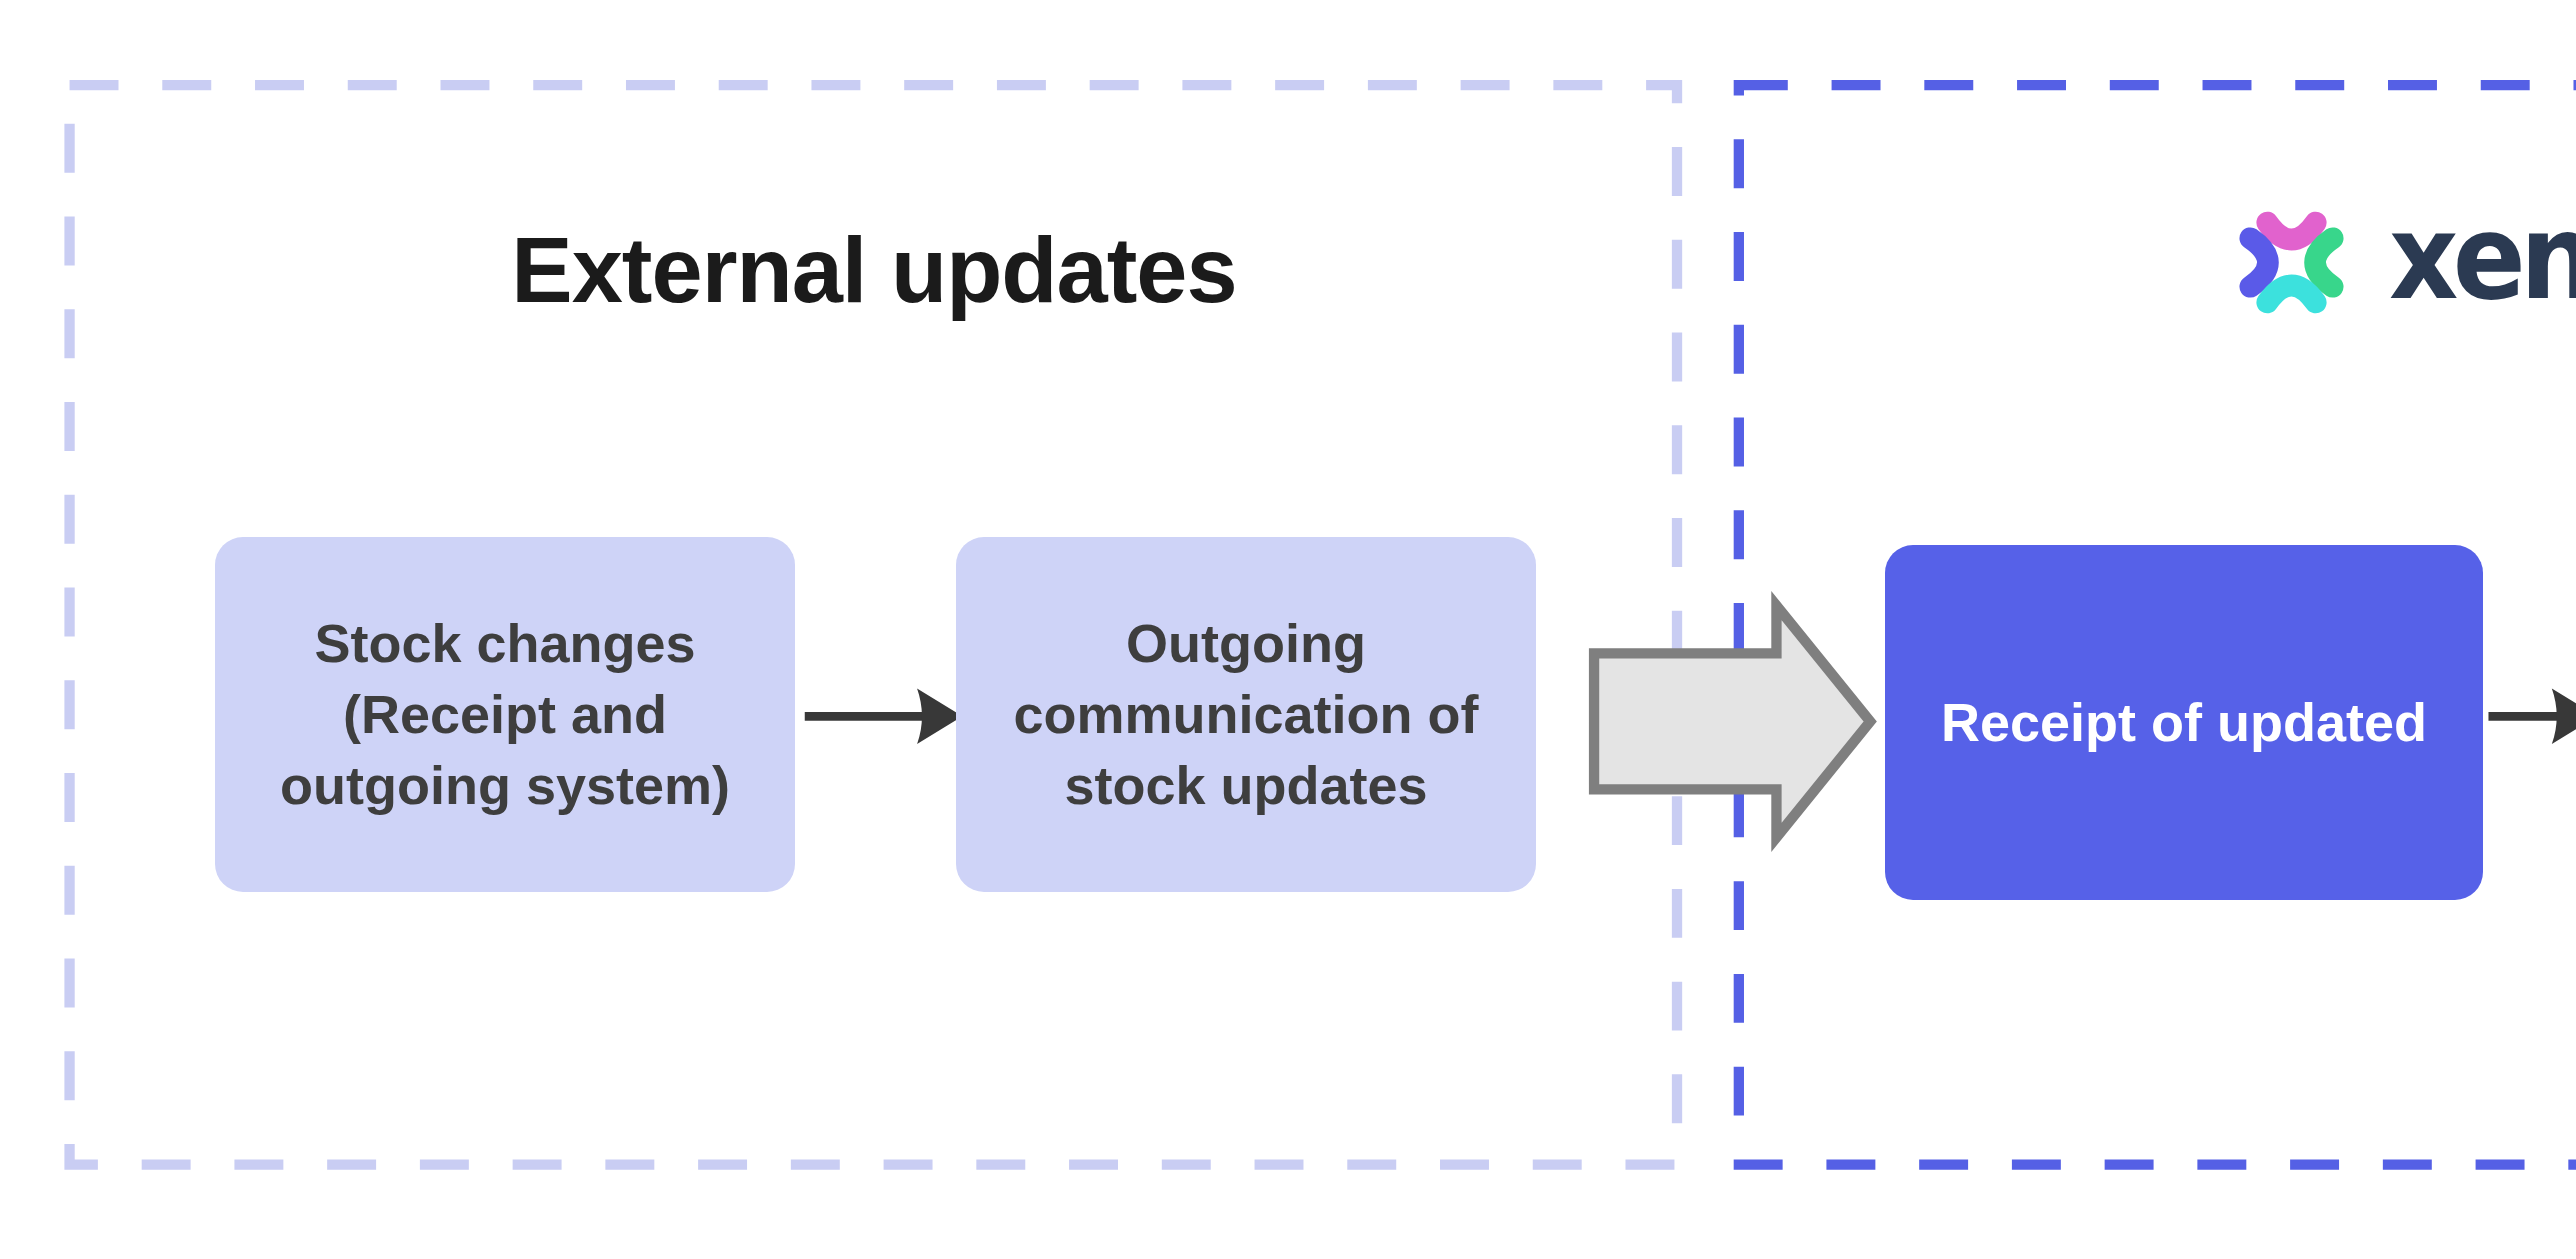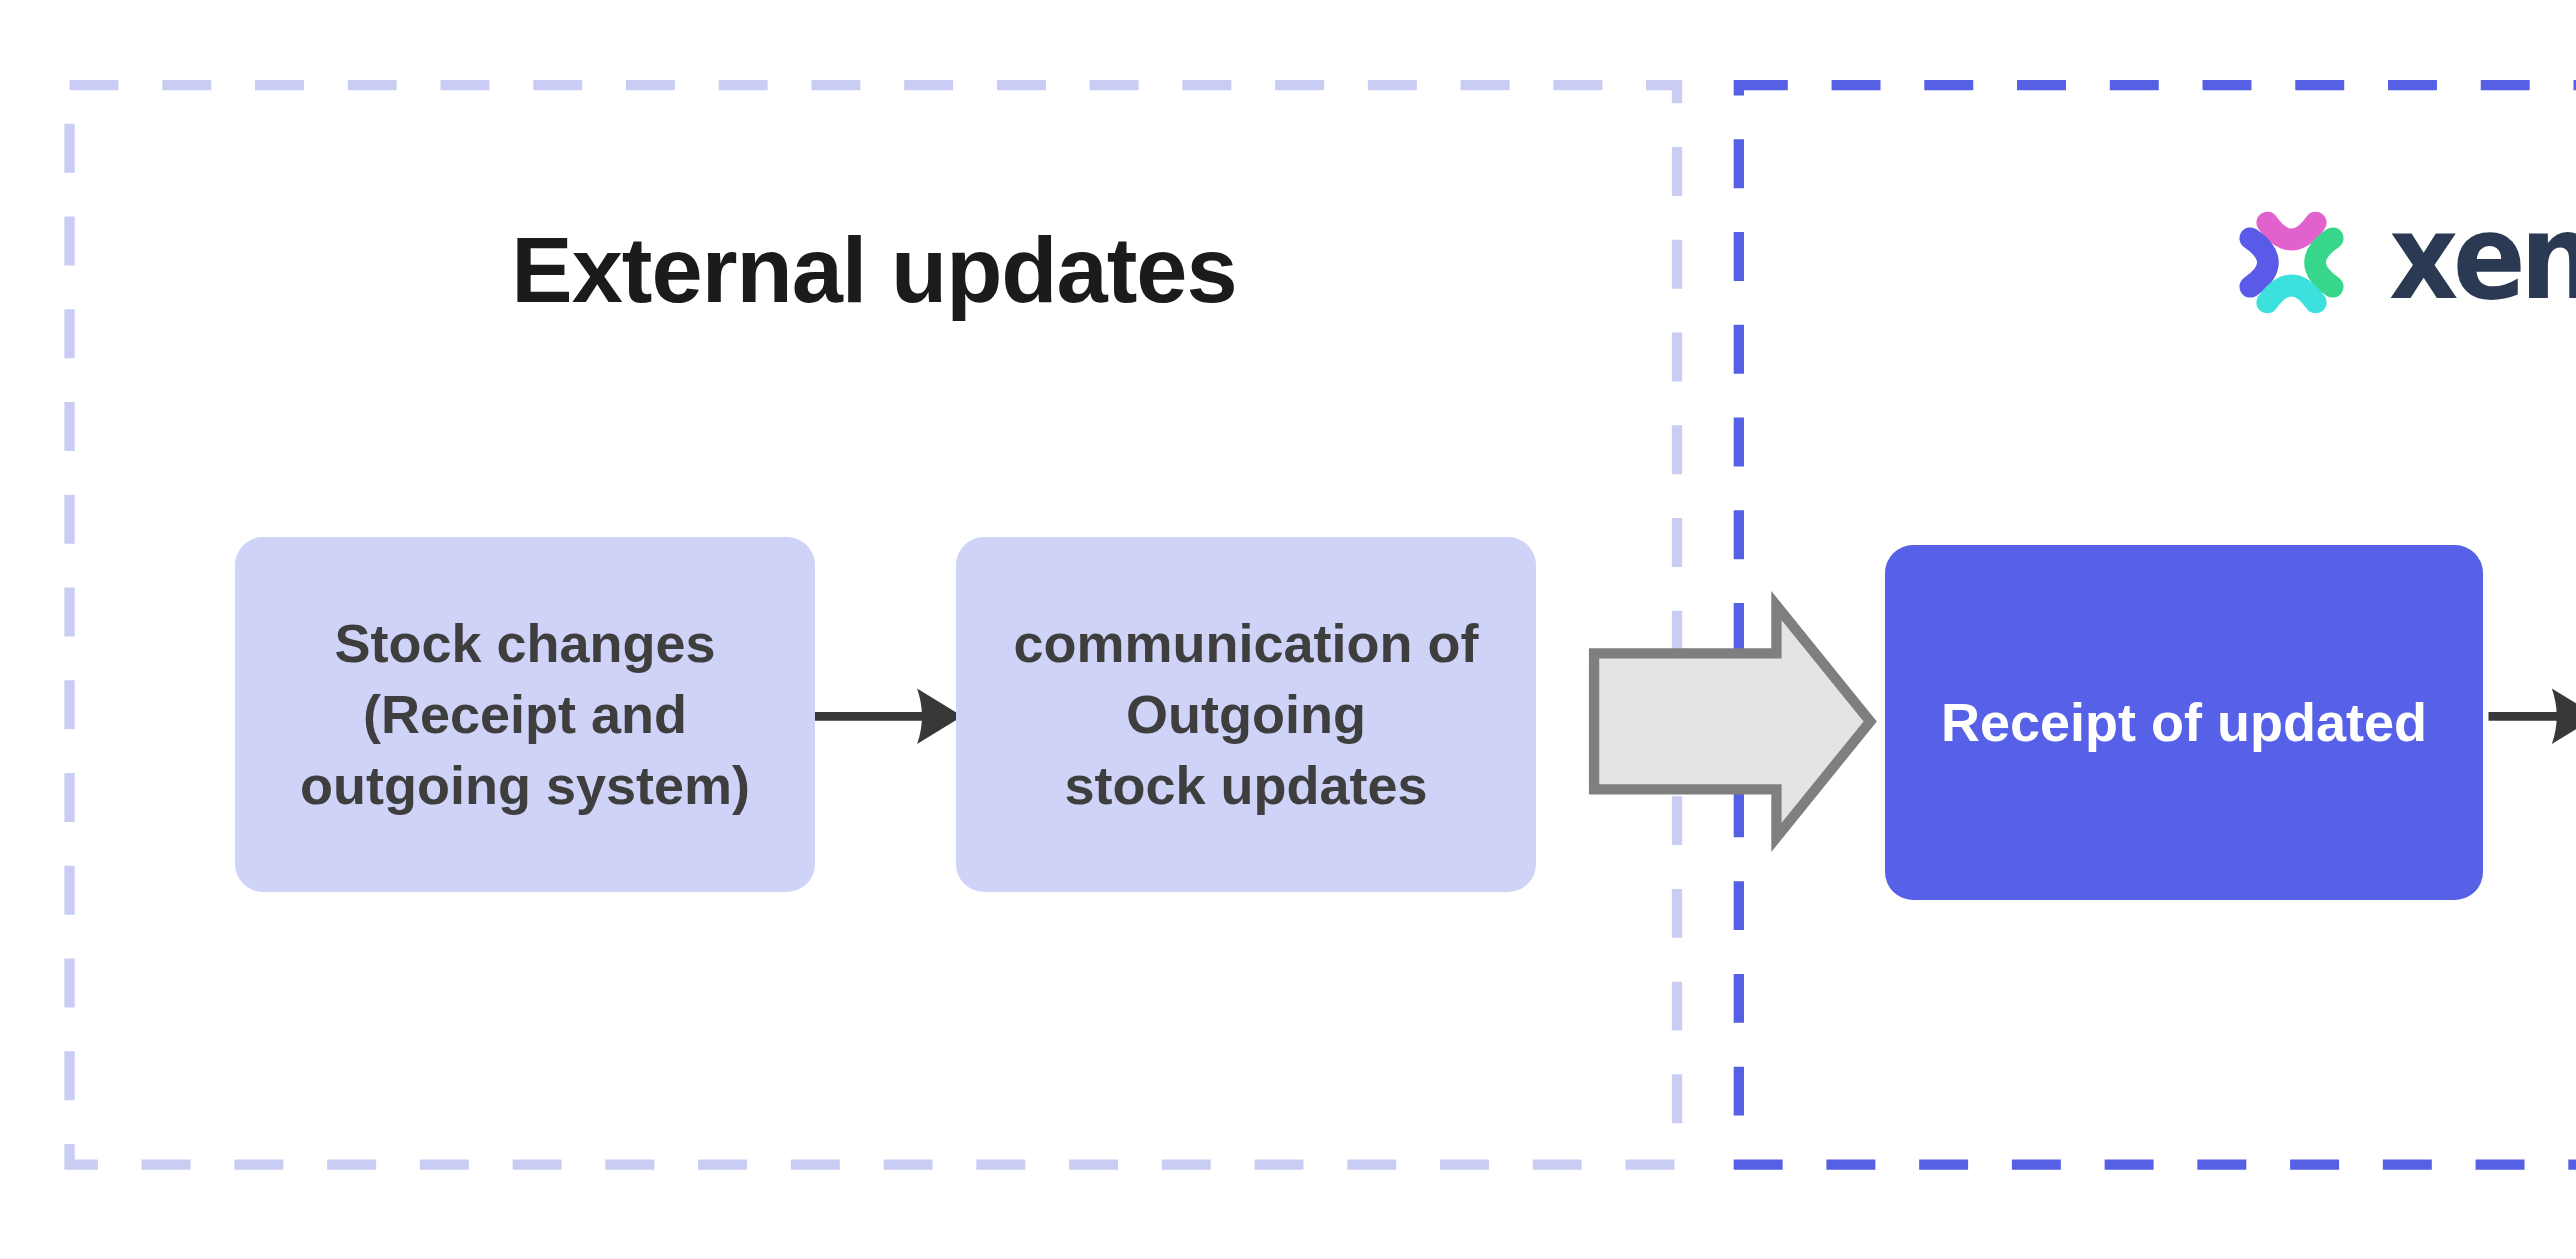--- a/index.html
+++ b/index.html
@@ -43,21 +43,21 @@
     top: 537px; height: 355px;
     border-radius: 28px;
     display: flex; flex-direction: column;
     align-items: center; justify-content: center;
     text-align: center;
     font-size: 54px; font-weight: bold;
     line-height: 71px;
   }
   .step-box.lavender { background: var(--lavender-fill, #ced3f7); color: var(--box-text-dark, #3e3e3e); }
   .step-box.blue     { background: var(--blue-fill, #5661e8);     color: var(--box-text-light, #ffffff); }
-  .box-1 { left: 235px;  width: 580px; }
+  .box-1 { left: 215px;  width: 580px; }
   .box-2 { left: 956px; width: 580px; }
   .box-3 { left: 1885px; width: 598px; margin-top: 8px; }
   .ln { display: block; }
 </style>
 </head>
 <body>
 
 <div class="canvas">
 
   <svg class="shape-layer" viewBox="0 0 6541 2445" xmlns="http://www.w3.org/2000/svg" aria-hidden="true">
@@ -90,22 +90,22 @@
     <span class="logo-wordmark">xentral</span>
   </div>
 
   <div class="step-box lavender box-1">
     <span class="ln">Stock changes</span>
     <span class="ln">(Receipt and</span>
     <span class="ln">outgoing system)</span>
   </div>
 
   <div class="step-box lavender box-2">
+    <span class="ln">Outgoing</span>
     <span class="ln">communication of</span>
-    <span class="ln">Outgoing</span>
     <span class="ln">stock updates</span>
   </div>
 
   <div class="step-box blue box-3">
     <span class="ln">Receipt of updated</span>
   </div>
 
 </div>
 
 

